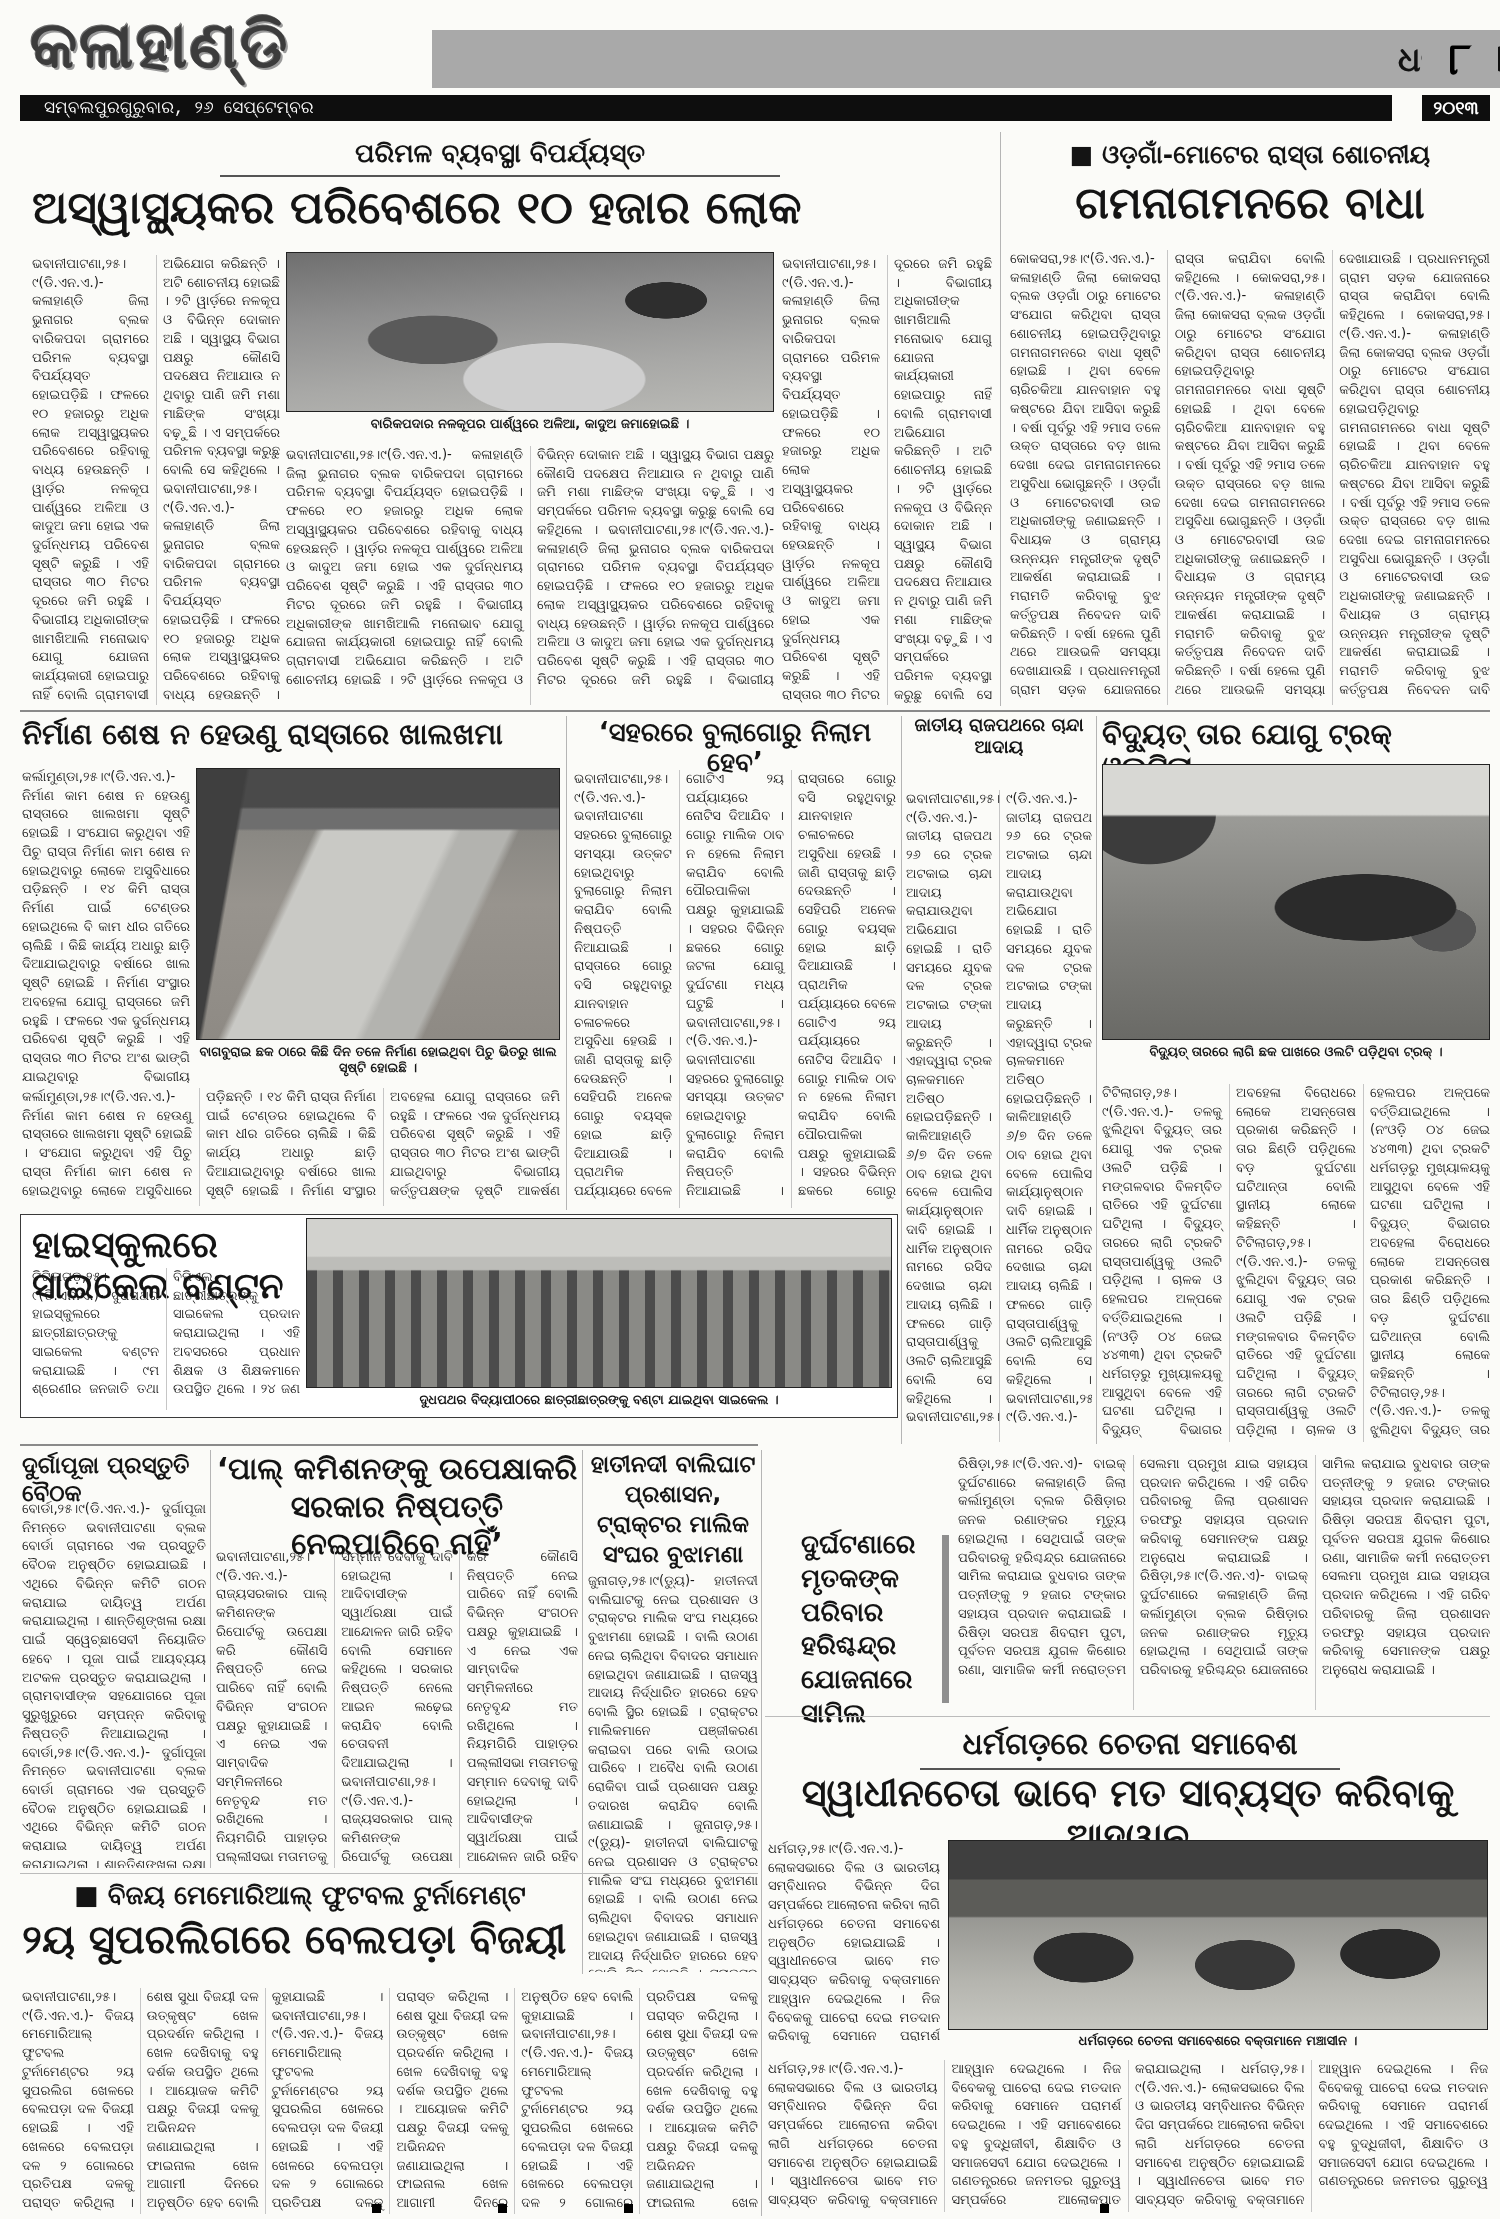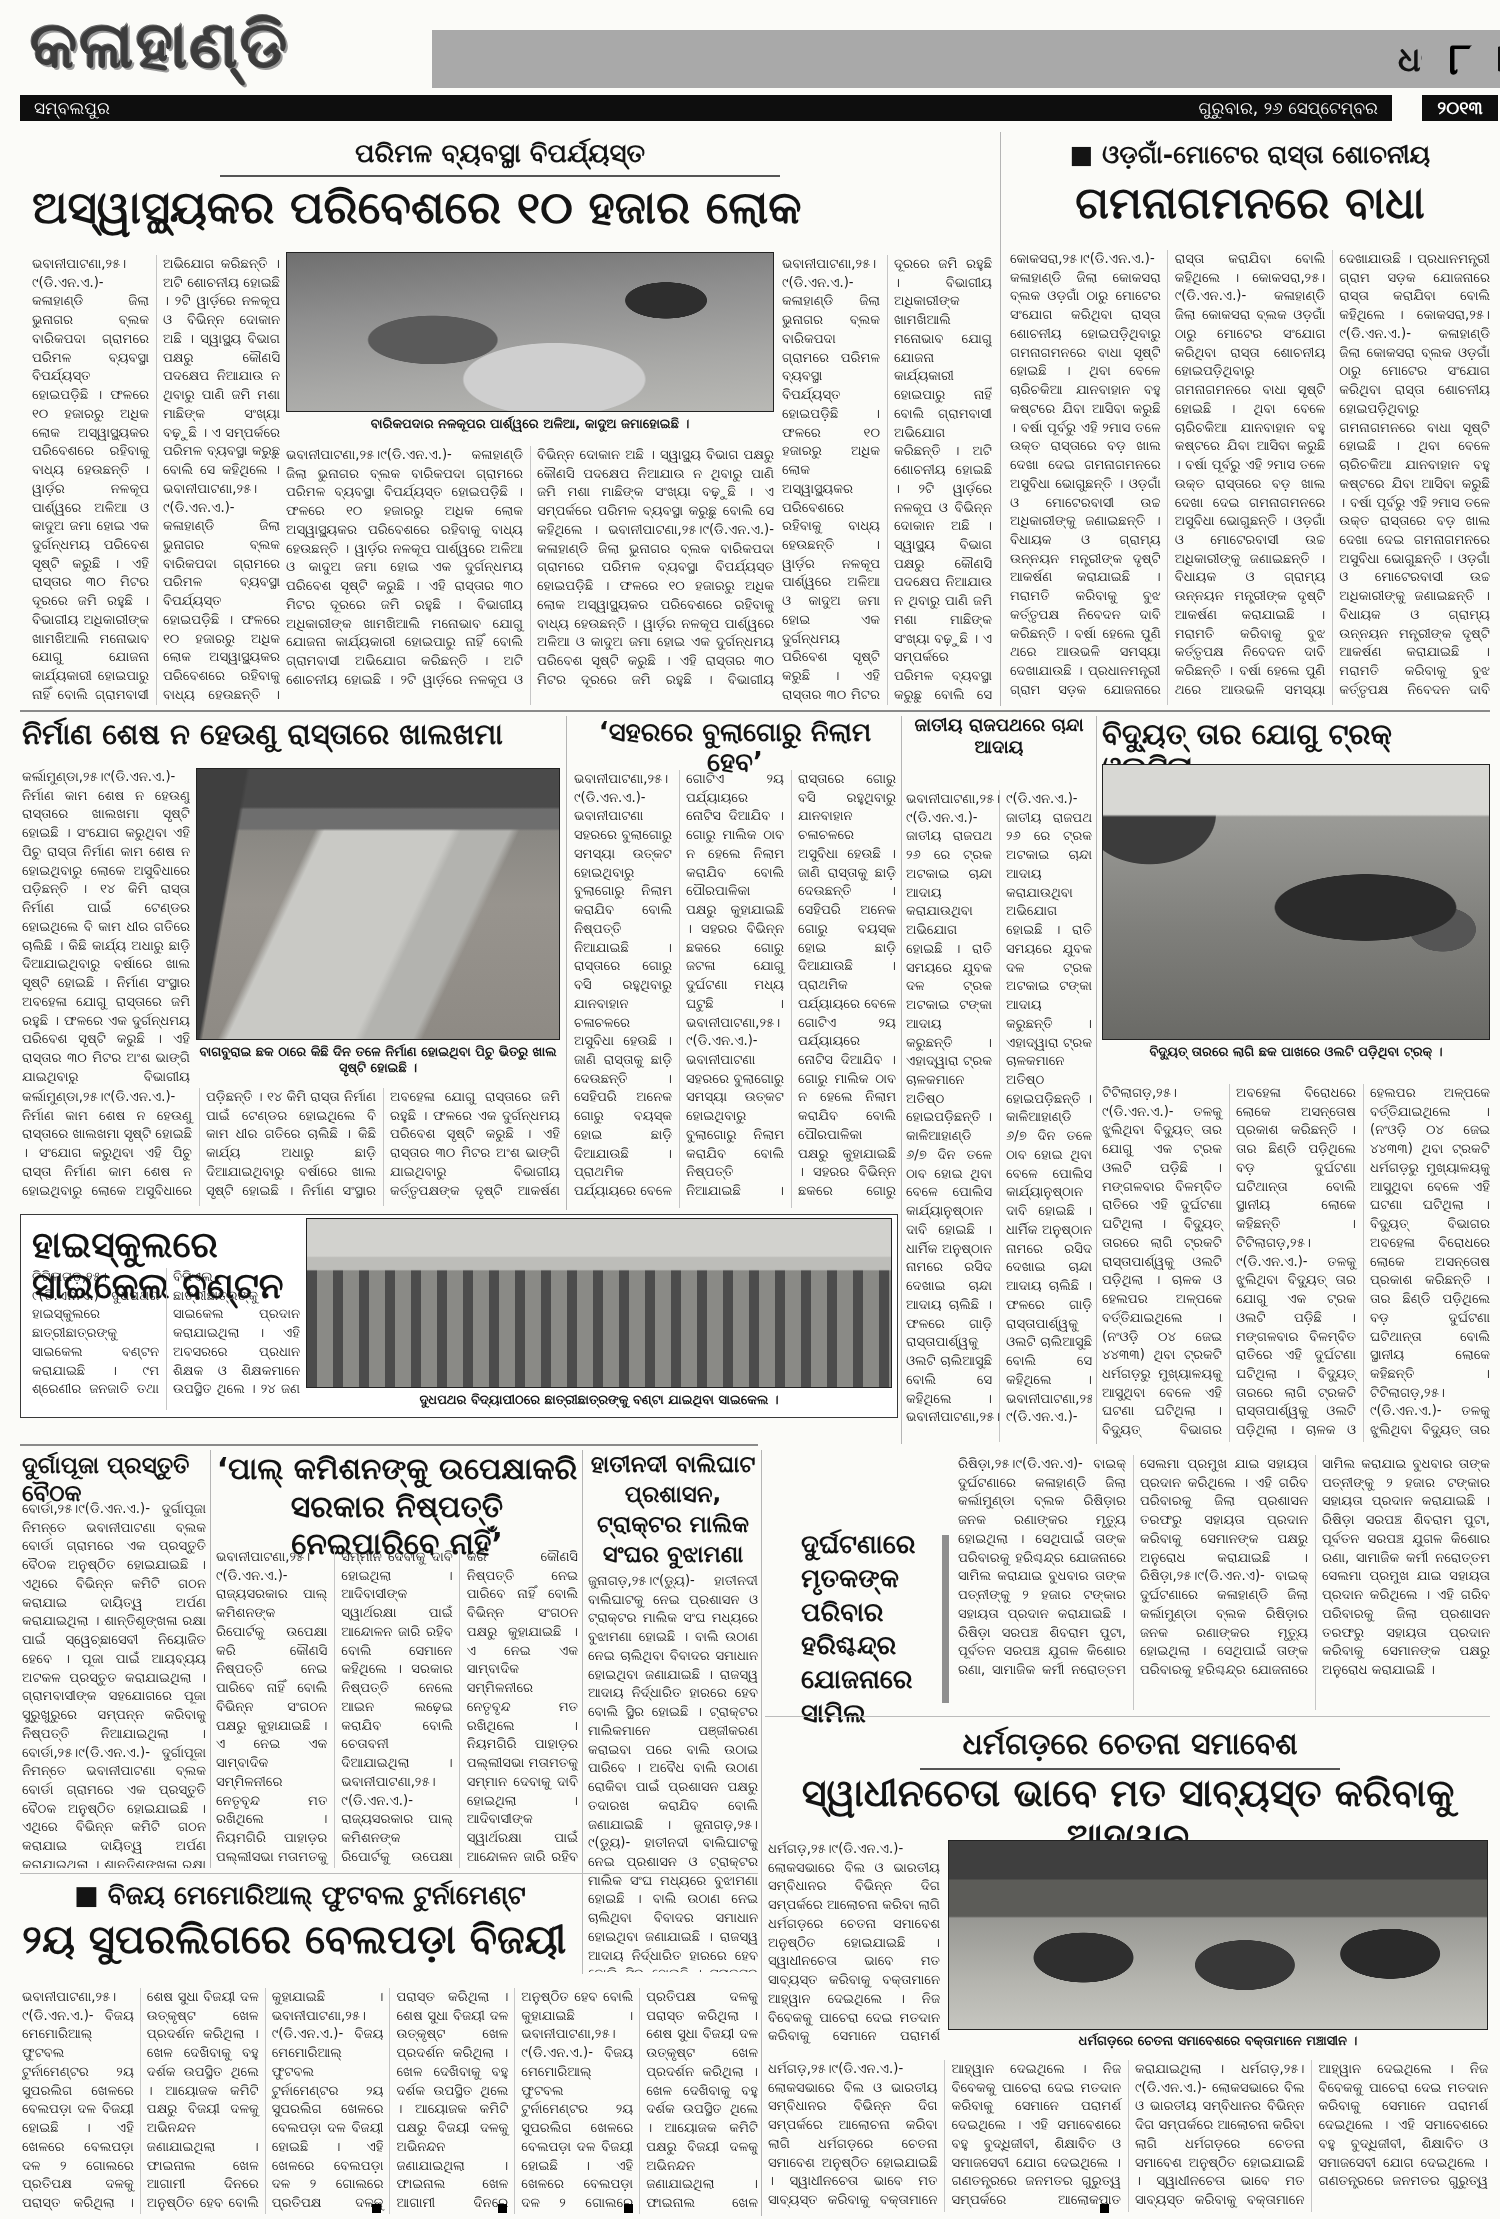--- a/index.html
+++ b/index.html
@@ -6,22 +6,22 @@
   #page{position:relative;width:1500px;height:2219px;margin:0 auto;background:#fbfbf8;
         font-family:"DejaVu Sans","Liberation Sans",sans-serif;color:#141414;overflow:hidden;}
   .abs{position:absolute;}
   
   .mast-title{font-size:64px;font-weight:bold;color:#3c3c3c;letter-spacing:2px;
               text-shadow:2px 2px 0 #9a9a9a,-1px -1px 0 #6b6b6b;}
   .mast-bar{background:#a9a9a9;display:flex;align-items:center;justify-content:flex-end;padding-right:26px;box-sizing:border-box;}
   .brand{font-size:34px;font-weight:bold;color:#111;}
   .pagebox{background:#a9a9a9;display:flex;align-items:center;justify-content:center;}
   .pagenum{font-size:44px;font-weight:bold;color:#000;}
-  .datebar{background:#0e0e0e;color:#fff;display:flex;align-items:center;justify-content:space-between;
-           padding:0 14px;box-sizing:border-box;font-size:17px;}
+  .datebar{background:#0e0e0e;color:#fff;display:flex;align-items:center;
+           padding:0 24px;box-sizing:border-box;font-size:17px;font-family:Liberation Mono, monospace;}
   .yearbox{background:#0e0e0e;color:#fff;display:flex;align-items:center;justify-content:center;font-size:18px;font-weight:bold;}
   
   .kicker{font-weight:bold;text-align:center;}
   .kicker .rule{display:block;height:2px;background:#555;margin-top:6px;}
   .hl{font-weight:bold;line-height:1.15;}
   .center{text-align:center;}
   
   .body-txt{font-size:13.2px;line-height:1.42;text-align:justify;overflow:hidden;color:#191919;}
   .cols-2{column-count:2;column-gap:14px;column-rule:1px solid #c6c6c6;}
   .cols-3{column-count:3;column-gap:14px;column-rule:1px solid #c6c6c6;}
@@ -71,21 +71,21 @@
   <div class="abs mast-bar" style="left:432px;top:30px;width:1098px;height:58px;">
     <span class="brand">ଧରିତ୍ରୀ</span>
   </div>
   <div class="abs pagebox" style="left:1422px;top:30px;width:76px;height:58px;">
     <span class="pagenum">୮</span>
   </div>
   <div class="abs datebar" style="left:20px;top:95px;width:1372px;height:26px;">
     <span>ସମ୍ବଲପୁର</span>
     <span>ଗୁରୁବାର, ୨୬ ସେପ୍ଟେମ୍ବର</span>
   </div>
-  <div class="abs yearbox" style="left:1422px;top:95px;width:76px;height:26px;">
+  <div class="abs yearbox" style="left:1422px;top:95px;width:68px;height:26px;">
     <span>୨୦୧୩</span>
   </div>
 
   <div class="abs kicker" style="left:160px;top:138px;width:680px;font-size:26px;">
     <span>ପରିମଳ ବ୍ୟବସ୍ଥା ବିପର୍ଯ୍ୟସ୍ତ</span>
     <span class="rule" style="margin:6px 60px 0 60px;"></span>
   </div>
   <div class="abs hl" style="left:32px;top:182px;width:960px;font-size:45px;">ଅସ୍ୱାସ୍ଥ୍ୟକର ପରିବେଶରେ ୧୦ ହଜାର ଲୋକ</div>
   <div class="abs body-txt cols-2" style="left:32px;top:255px;width:248px;height:450px;">ଭବାନୀପାଟଣା,୨୫।୯(ଡି.ଏନ.ଏ.)- କଳାହାଣ୍ଡି ଜିଲା ଭୁନାଗର ବ୍ଲକ ବାରିକପଦା ଗ୍ରାମରେ ପରିମଳ ବ୍ୟବସ୍ଥା ବିପର୍ଯ୍ୟସ୍ତ ହୋଇପଡ଼ିଛି । ଫଳରେ ୧୦ ହଜାରରୁ ଅଧିକ ଲୋକ ଅସ୍ୱାସ୍ଥ୍ୟକର ପରିବେଶରେ ରହିବାକୁ ବାଧ୍ୟ ହେଉଛନ୍ତି । ୱାର୍ଡ଼ର ନଳକୂପ ପାର୍ଶ୍ୱରେ ଅଳିଆ ଓ କାଦୁଅ ଜମା ହୋଇ ଏକ ଦୁର୍ଗନ୍ଧମୟ ପରିବେଶ ସୃଷ୍ଟି କରୁଛି । ଏହି ରାସ୍ତାର ୩୦ ମିଟର ଦୂରରେ ଜମି ରହୁଛି । ବିଭାଗୀୟ ଅଧିକାରୀଙ୍କ ଖାମଖିଆଲି ମନୋଭାବ ଯୋଗୁ ଯୋଜନା କାର୍ଯ୍ୟକାରୀ ହୋଇପାରୁ ନାହିଁ ବୋଲି ଗ୍ରାମବାସୀ ଅଭିଯୋଗ କରିଛନ୍ତି । ଅଟି ଶୋଚନୀୟ ହୋଇଛି । ୨ଟି ୱାର୍ଡ଼ରେ ନଳକୂପ ଓ ବିଭିନ୍ନ ଦୋକାନ ଅଛି । ସ୍ୱାସ୍ଥ୍ୟ ବିଭାଗ ପକ୍ଷରୁ କୌଣସି ପଦକ୍ଷେପ ନିଆଯାଉ ନ ଥିବାରୁ ପାଣି ଜମି ମଶା ମାଛିଙ୍କ ସଂଖ୍ୟା ବଢ଼ୁଛି । ଏ ସମ୍ପର୍କରେ ପରିମଳ ବ୍ୟବସ୍ଥା କରୁଛୁ ବୋଲି ସେ କହିଥିଲେ । ଭବାନୀପାଟଣା,୨୫।୯(ଡି.ଏନ.ଏ.)- କଳାହାଣ୍ଡି ଜିଲା ଭୁନାଗର ବ୍ଲକ ବାରିକପଦା ଗ୍ରାମରେ ପରିମଳ ବ୍ୟବସ୍ଥା ବିପର୍ଯ୍ୟସ୍ତ ହୋଇପଡ଼ିଛି । ଫଳରେ ୧୦ ହଜାରରୁ ଅଧିକ ଲୋକ ଅସ୍ୱାସ୍ଥ୍ୟକର ପରିବେଶରେ ରହିବାକୁ ବାଧ୍ୟ ହେଉଛନ୍ତି । ୱାର୍ଡ଼ର ନଳକୂପ ପାର୍ଶ୍ୱରେ ଅଳିଆ ଓ କାଦୁଅ ଜମା ହୋଇ ଏକ ଦୁର୍ଗନ୍ଧମୟ ପରିବେଶ ସୃଷ୍ଟି କରୁଛି । ଏହି ରାସ୍ତାର ୩୦ ମିଟର ଦୂରରେ ଜମି ରହୁଛି । ବିଭାଗୀୟ ଅଧିକାରୀଙ୍କ ଖାମଖିଆଲି ମନୋଭାବ ଯୋଗୁ ଯୋଜନା କାର୍ଯ୍ୟକାରୀ ହୋଇପାରୁ ନାହିଁ ବୋଲି ଗ୍ରାମବାସୀ ଅଭିଯୋଗ କରିଛନ୍ତି । ଅଟି ଶୋଚନୀୟ ହୋଇଛି । ୨ଟି ୱାର୍ଡ଼ରେ ନଳକୂପ ଓ ବିଭିନ୍ନ ଦୋକାନ ଅଛି । ସ୍ୱାସ୍ଥ୍ୟ ବିଭାଗ ପକ୍ଷରୁ କୌଣସି ପଦକ୍ଷେପ ନିଆଯାଉ ନ ଥିବାରୁ ପାଣି ଜମି ମଶା ମାଛିଙ୍କ ସଂଖ୍ୟା ବଢ଼ୁଛି । ଏ ସମ୍ପର୍କରେ ପରିମଳ ବ୍ୟବସ୍ଥା କରୁଛୁ ବୋଲି ସେ କହିଥିଲେ ।</div>
   <div class="abs photo ph1" style="left:286px;top:252px;width:488px;height:160px;"></div>

